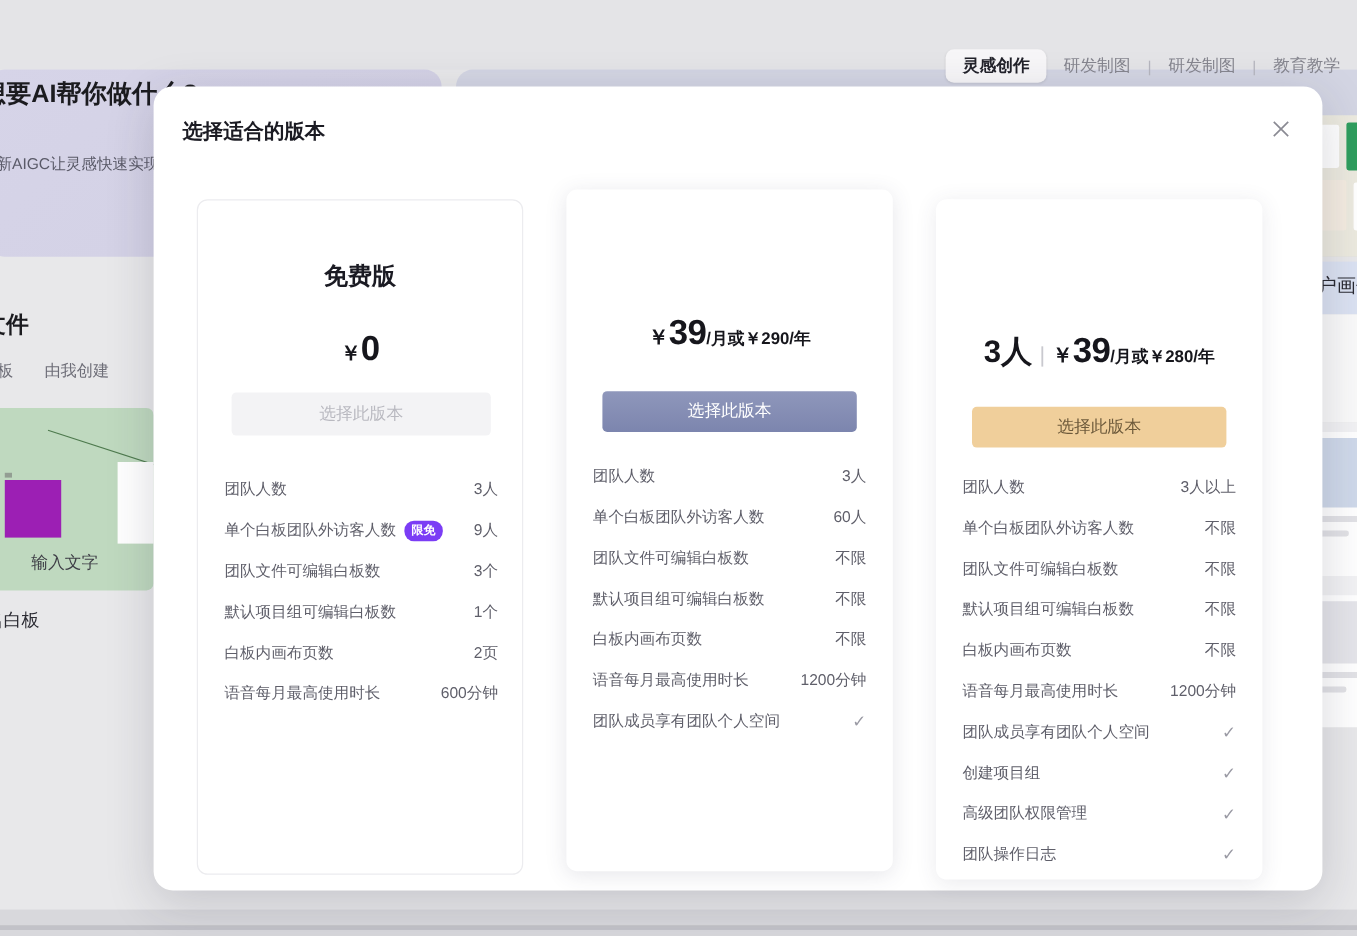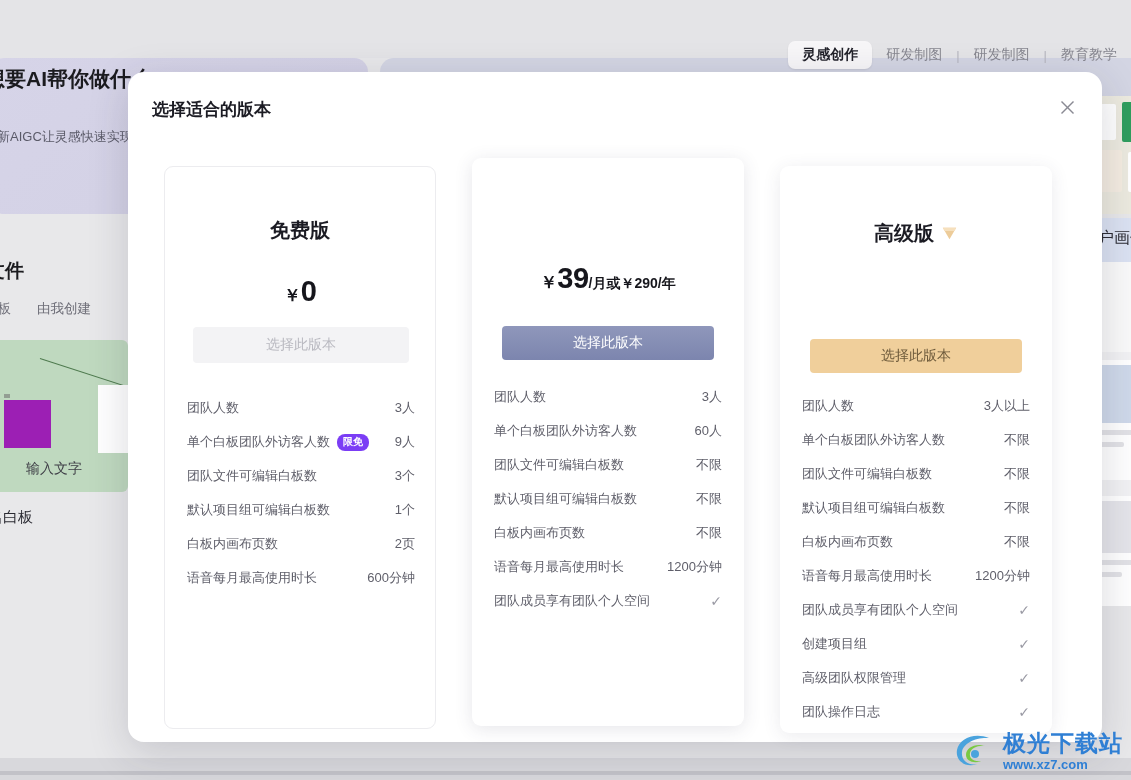--- a/index.html
+++ b/index.html
@@ -406,26 +406,22 @@
           <div class="feat">
             <span class="feat-label">
                 <span>团队成员享有团队个人空间</span>
               </span>
             <span class="feat-val check">✓</span>
           </div>
         </div>
       </div>
 
       <div class="card premium">
-        <div class="plan-name-row">
-          <span class="plan-name">高级版</span>
-          <svg class="diamond" viewBox="0 0 20 18">
-            <path d="M2 2 H18 L10 16 Z" fill="#edcc9a"></path>
-            <path d="M2 2 H18 L16 6 H4 Z" fill="#f6e0bd"></path>
-          </svg>
+        <div class="price-row">
+          <span class="seats-num">3人</span><span class="divider-pipe">|</span><span class="yen">￥</span><span class="amount">39</span><span class="unit">/月或</span><span class="unit">￥280/年</span>
         </div>
         <div class="choose-btn">选择此版本</div>
         <div class="feat-list">
           <div class="feat">
             <span class="feat-label">
                 <span>团队人数</span>
               </span>
             <span class="feat-val">3人以上</span>
           </div>
           <div class="feat">
@@ -481,25 +477,14 @@
                 <span>团队操作日志</span>
               </span>
             <span class="feat-val check">✓</span>
           </div>
         </div>
       </div>
 
     </div>
   </div>
 
-  <div class="wm">
-    <svg class="wm-logo" viewBox="0 0 46 42">
-      <path d="M38 8 C24 2, 8 8, 6 20 C4 32, 16 38, 26 34 C18 36, 10 31, 11 22 C12 13, 25 7, 38 8 Z" fill="#4aa3dd"></path>
-      <path d="M34 16 C24 13, 15 18, 15 25 C15 31, 23 34, 30 31 C22 32, 18 28, 19 23 C20 18, 27 15, 34 16 Z" fill="#7ac943"></path>
-      <circle cx="24" cy="24" r="4" fill="#4aa3dd"></circle>
-    </svg>
-    <div class="wm-text">
-      <div class="wm-cn">极光下载站</div>
-      <div class="wm-url">www.xz7.com</div>
-    </div>
-  </div>
 
 </div>
 
 </body></html>

